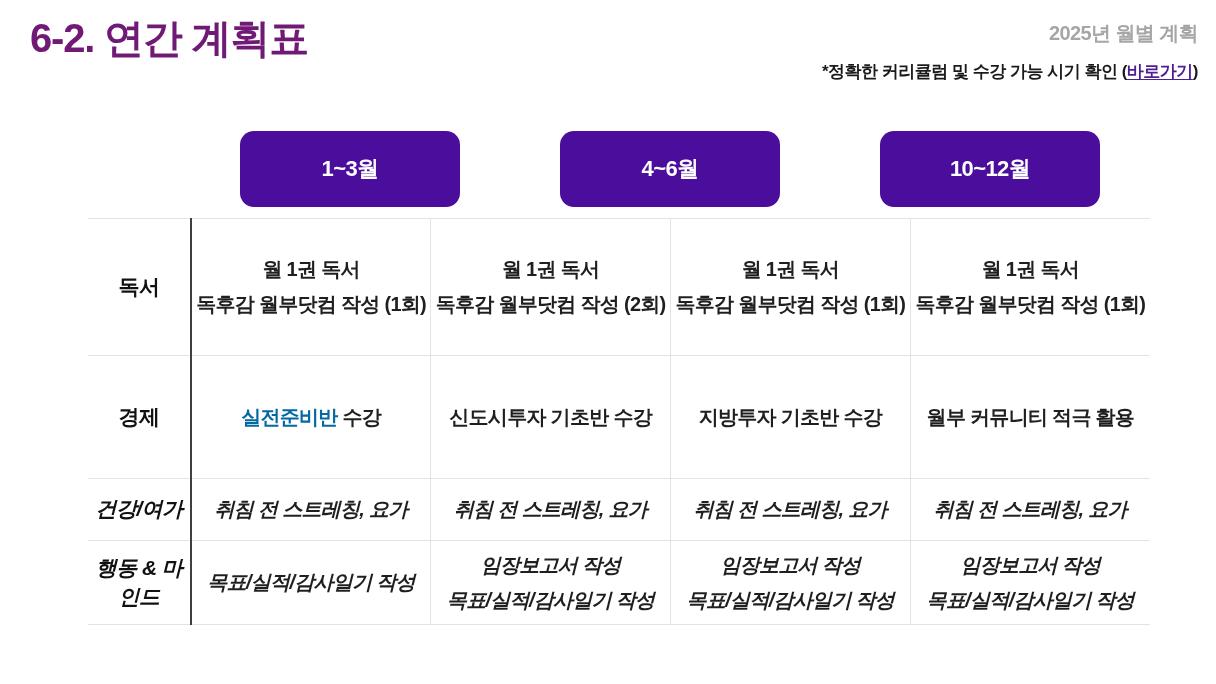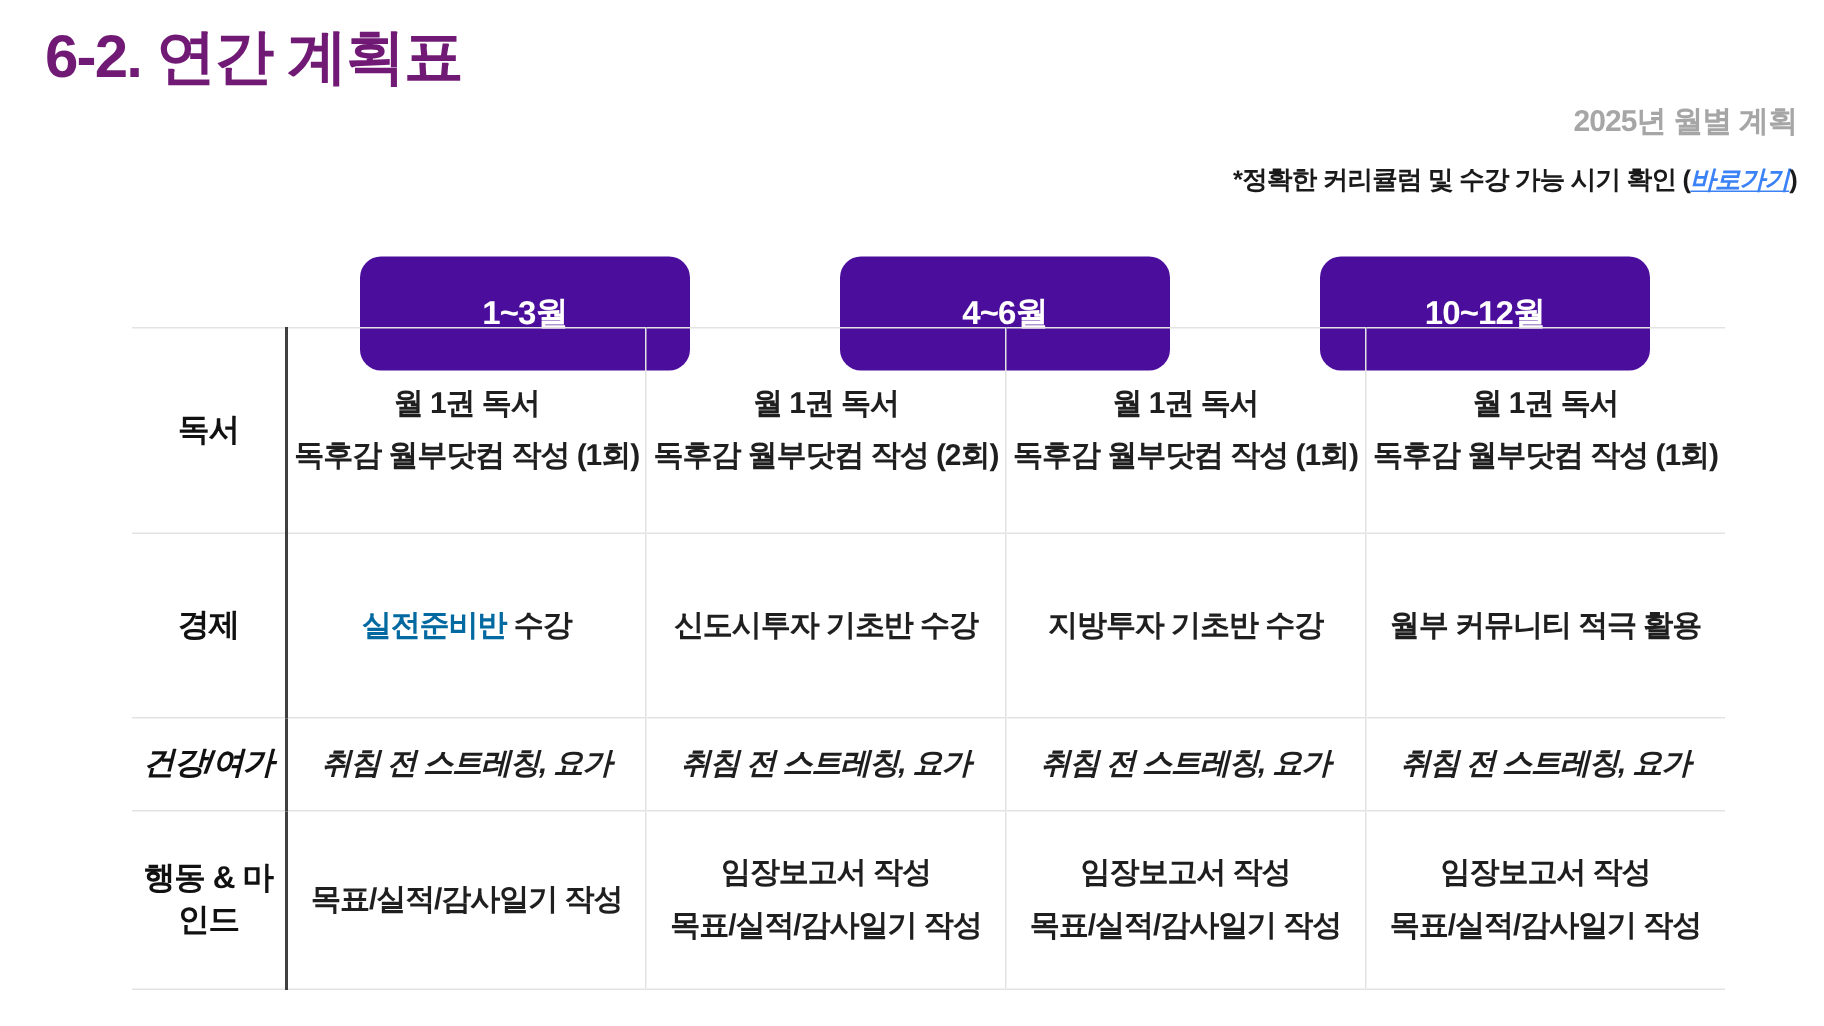--- a/index.html
+++ b/index.html
@@ -30,43 +30,41 @@
     color: #701a75;
     letter-spacing: -1.2px;
     line-height: 1.2;
     white-space: nowrap;
   }
   .header-right {
     position: absolute;
     right: 18px;
     top: 20px;
     text-align: right;
-    margin-top: 48px;
   }
   .subtitle {
     font-size: 20px;
     font-weight: 700;
     color: #a6a6a6;
     letter-spacing: -0.6px;
     line-height: 1.3;
     white-space: nowrap;
   }
   .note {
     margin-top: 14px;
     font-size: 17px;
     font-weight: 700;
     color: #1a1a1a;
     letter-spacing: -0.5px;
     white-space: nowrap;
   }
   .note .link {
-    color: #3b82f6;
+    color: #4c1d95;
     text-decoration: underline;
     text-underline-offset: 2px;
-    font-style: italic;
   }
 
   
   .pill-row {
     position: absolute;
     left: 88px;
     top: 131px;
     width: 1062px;
     display: flex;
   }
@@ -88,21 +86,20 @@
     height: 76px;
     border-radius: 14px;
     background: #4b0d9b;
     color: #ffffff;
     font-size: 22px;
     font-weight: 700;
     letter-spacing: -0.6px;
     display: flex;
     align-items: center;
     justify-content: center;
-    margin-top: 40px;
   }
 
   
   .plan-table {
     position: absolute;
     left: 88px;
     top: 218px;
     width: 1062px;
     border-collapse: collapse;
     table-layout: fixed;
@@ -141,21 +138,21 @@
   .cell .line {
     display: block;
     white-space: nowrap;
   }
   .cell .hl {
     color: #0369a1;
   }
   .r-tall { height: 137px; }
   .r-mid  { height: 123px; }
   .r-short{ height: 62px; font-style: italic; }
-  .r-last { height: 119px; }
+  .r-last { height: 84px; font-style: italic; }
 </style>
 </head>
 <body>
 
 <div class="header">
   <div class="page-title">6-2. 연간 계획표</div>
   <div class="header-right">
     <div class="subtitle">2025년 월별 계획</div>
     <div class="note">
       <span>*정확한 커리큘럼 및 수강 가능 시기 확인 (</span><a class="link" href="#">바로가기</a><span>)</span>

